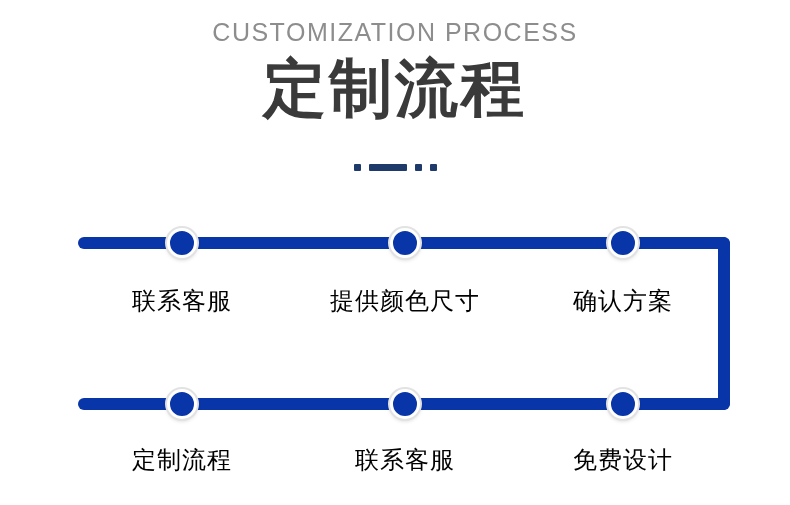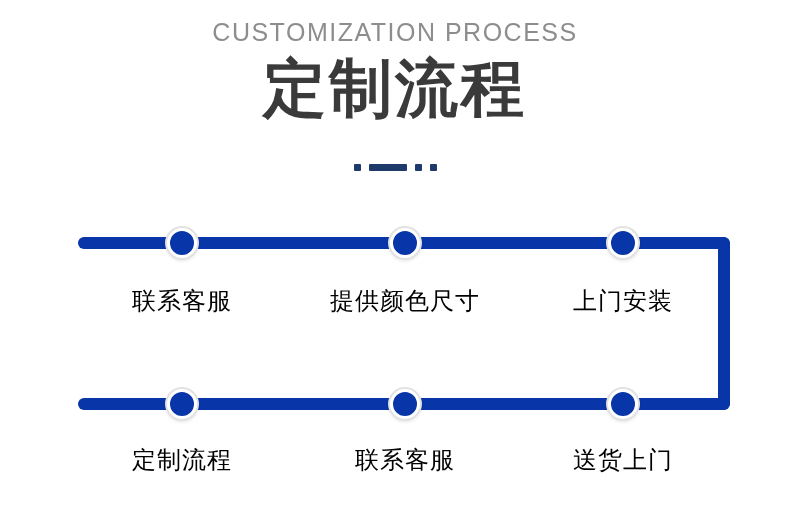--- a/index.html
+++ b/index.html
@@ -167,33 +167,33 @@
       <div class="col-1">
         <div class="node"></div>
         <div class="label">联系客服</div>
       </div>
       <div class="col-2">
         <div class="node"></div>
         <div class="label">提供颜色尺寸</div>
       </div>
       <div class="col-3">
         <div class="node"></div>
-        <div class="label">上门安装</div>
+        <div class="label">确认方案</div>
       </div>
     </div>
 
     <div class="row row-bottom">
       <div class="col-1">
         <div class="node"></div>
         <div class="label">定制流程</div>
       </div>
       <div class="col-2">
         <div class="node"></div>
         <div class="label">联系客服</div>
       </div>
       <div class="col-3">
         <div class="node"></div>
-        <div class="label">送货上门</div>
+        <div class="label">免费设计</div>
       </div>
     </div>
 
   </div>
 </div>
 
 </body></html>

